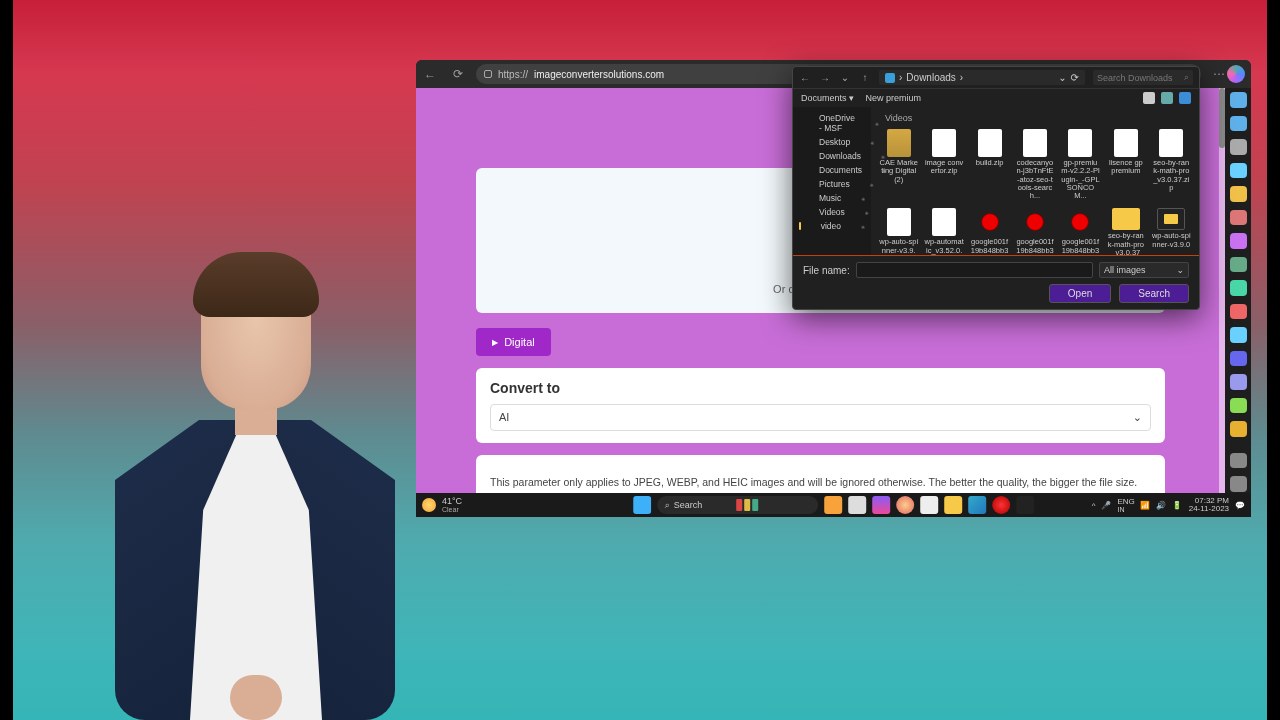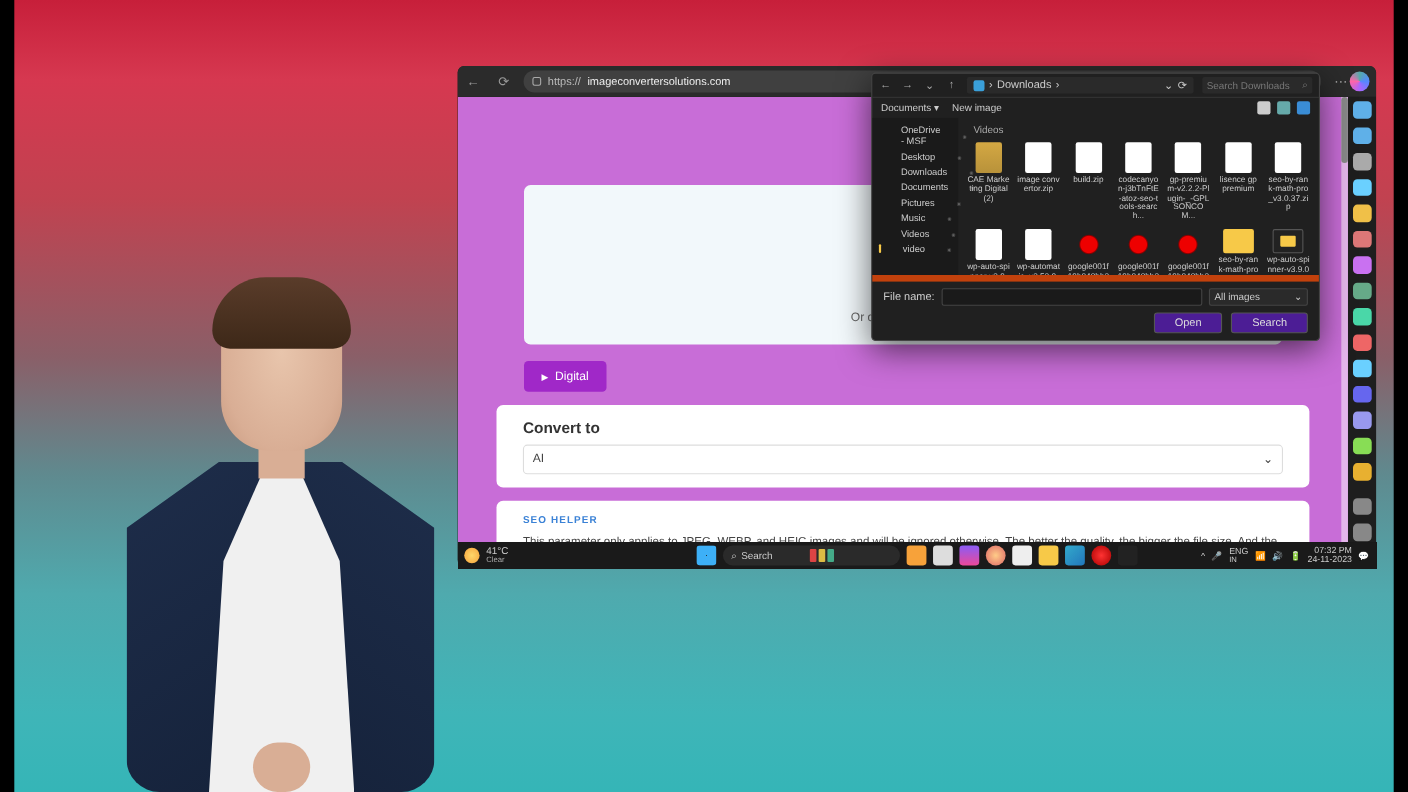--- a/index.html
+++ b/index.html
@@ -29,21 +29,21 @@
 .rail-icon { width:17px; height:17px; border-radius:4px; }
 
 .viewport { flex:1; margin-right:26px; background:#c86dd7; overflow:auto; position:relative; }
 .vp-scroll { position:absolute; right:0; top:0; bottom:0; width:6px; background:rgba(255,255,255,0.5); }
 .vp-thumb { position:absolute; right:0; top:0; width:6px; height:60px; background:#888; border-radius:3px; }
 
 .dropzone { margin: 80px 60px 15px; background:#f2f8fb; border-radius:6px; height:145px; display:flex; align-items:flex-end; justify-content:center; padding-bottom:18px; font-size:11px; color:#666; }
 .convert-btn { margin-left:60px; background:#a028c8; color:#fff; border:none; padding: 8px 16px; border-radius:4px; font-size: 11px; display:inline-flex; align-items:center; gap:6px; }
 .convert-btn::before { content:'▶'; font-size:8px; }
 
-.card { margin: 12px 35px 0; background:#fff; border-radius:6px; padding:12px 24px; }
+.card { margin: 12px 60px 0; background:#fff; border-radius:6px; padding:12px 14px; }
 .card-title { font-size:14px; font-weight:600; color:#333; margin-bottom:8px; }
 .select { width:100%; border:1px solid #ddd; border-radius:4px; padding:6px 8px; font-size:11px; color:#444; display:flex; justify-content:space-between; }
 .seo-label { color:#3b82d6; font-size:9px; letter-spacing:1px; font-weight:600; }
 .seo-text { font-size:10.5px; color:#444; margin-top:8px; line-height:1.45; }
 
 .file-dialog { position:absolute; left:792px; top:66px; width:408px; height:244px; background:#202020; border:1px solid #444; border-radius:4px; z-index:5; display:flex; flex-direction:column; font-size:10px; color:#ccc; box-shadow:0 8px 30px rgba(0,0,0,0.6); }
 .fd-header { height:22px; display:flex; align-items:center; padding:0 6px; gap:8px; border-bottom:1px solid #333; }
 .fd-nav-btn { width:12px; height:12px; color:#aaa; display:flex; align-items:center; justify-content:center; }
 .fd-breadcrumb { flex:1; display:flex; align-items:center; gap:4px; padding:0 6px; height:15px; background:#2a2a2a; border-radius:2px; }
 .fd-search { width:100px; height:15px; background:#2a2a2a; border-radius:2px; display:flex; align-items:center; padding:0 4px; color:#777; font-size:9px; }
@@ -56,21 +56,21 @@
 .fd-side-icon { width:10px; height:8px; border-radius:1px; }
 .fd-files { flex:1; padding:4px 6px; overflow:auto; position:relative; }
 .fd-group-label { font-size:9px; color:#aaa; margin:2px 0 4px 8px; }
 .fd-grid { display:grid; grid-template-columns: repeat(7, 1fr); gap:2px; }
 .fd-item { display:flex; flex-direction:column; align-items:center; text-align:center; font-size:7.5px; line-height:1.1; color:#ccc; word-break:break-all; padding:2px; }
 .fd-thumb { width:24px; height:28px; margin-bottom:2px; background:#fff; border-radius:2px; display:flex; align-items:center; justify-content:center; }
 .fd-thumb.folder { background:#f7c948; width:28px; height:22px; border-radius:2px; }
 .fd-thumb.opera { background:radial-gradient(circle,#e00 40%,#800 45%,transparent 50%); }
 .fd-thumb.zip { background:linear-gradient(#fff,#fff); position:relative; }
 .fd-thumb.gold { background:linear-gradient(#d4a843,#b8923a); }
-.fd-footer { padding:6px 10px; display:flex; flex-direction:column; gap:6px; border-top:6px solid #c2410c; }
+.fd-footer { padding:6px 10px; display:flex; flex-direction:column; gap:6px; border-top:1px solid #c2410c; }
 .fd-fn-row { display:flex; align-items:center; gap:6px; }
 .fd-input { flex:1; height:16px; background:#1a1a1a; border:1px solid #444; border-radius:2px; }
 .fd-filter { width:90px; height:16px; background:#2a2a2a; border:1px solid #444; border-radius:2px; display:flex; align-items:center; padding:0 4px; font-size:9px; }
 .fd-btns { display:flex; justify-content:flex-end; gap:8px; }
 .fd-btn { padding:3px 18px; background:#4c1d95; border:1px solid #555; border-radius:3px; font-size:10px; color:#ddd; }
 
 .taskbar { position:absolute; left:416px; bottom:203px; width:835px; height:24px; background:#1a1a1a; z-index:4; display:flex; align-items:center; padding:0 6px; font-size:9px; color:#ccc; }
 .tb-weather { display:flex; flex-direction:column; line-height:1; margin-left:6px; }
 .tb-center { position:absolute; left:50%; transform:translateX(-50%); display:flex; align-items:center; gap:6px; }
 .tb-search { display:flex; align-items:center; gap:4px; background:#2a2a2a; border-radius:10px; padding:2px 60px 2px 8px; height:18px; }
@@ -121,21 +121,20 @@
 
     <div class="card">
       <div class="card-title">Convert to</div>
       <div class="select">
         <span>AI</span>
         <span>⌄</span>
       </div>
     </div>
 
     <div class="card">
-      <div class="seo-label">SEO HELPER</div>
       <div class="seo-text">This parameter only applies to JPEG, WEBP, and HEIC images and will be ignored otherwise. The better the quality, the bigger the file size. And the lower the quality, the smaller the file size.</div>
     </div>
     
 
     <div class="vp-scroll">
         <div class="vp-thumb"></div>
       </div>
   </div>
 
   <div class="side-rail" id="side-rail">
@@ -175,21 +174,21 @@
       <span style="margin-left:auto">⌄</span>
       <span>⟳</span>
     </div>
     <div class="fd-search">
       <span>Search Downloads</span>
       <span style="margin-left:auto">⌕</span>
     </div>
   </div>
   <div class="fd-toolbar">
     <span><span>Documents</span> ▾</span>
-    <span>New image</span>
+    <span>New premium</span>
     <div class="fd-tb-right">
       <div class="fd-tb-icon" style="background:#ccc"></div>
       <div class="fd-tb-icon" style="background:#6aa"></div>
       <div class="fd-tb-icon" style="background:#3a8dd6"></div>
     </div>
   </div>
   <div class="fd-body">
     <div class="fd-sidebar" id="fd-sidebar">
         <div class="fd-side-item">
           <span class="fd-side-icon" style="background: rgb(43, 124, 211);"></span>

